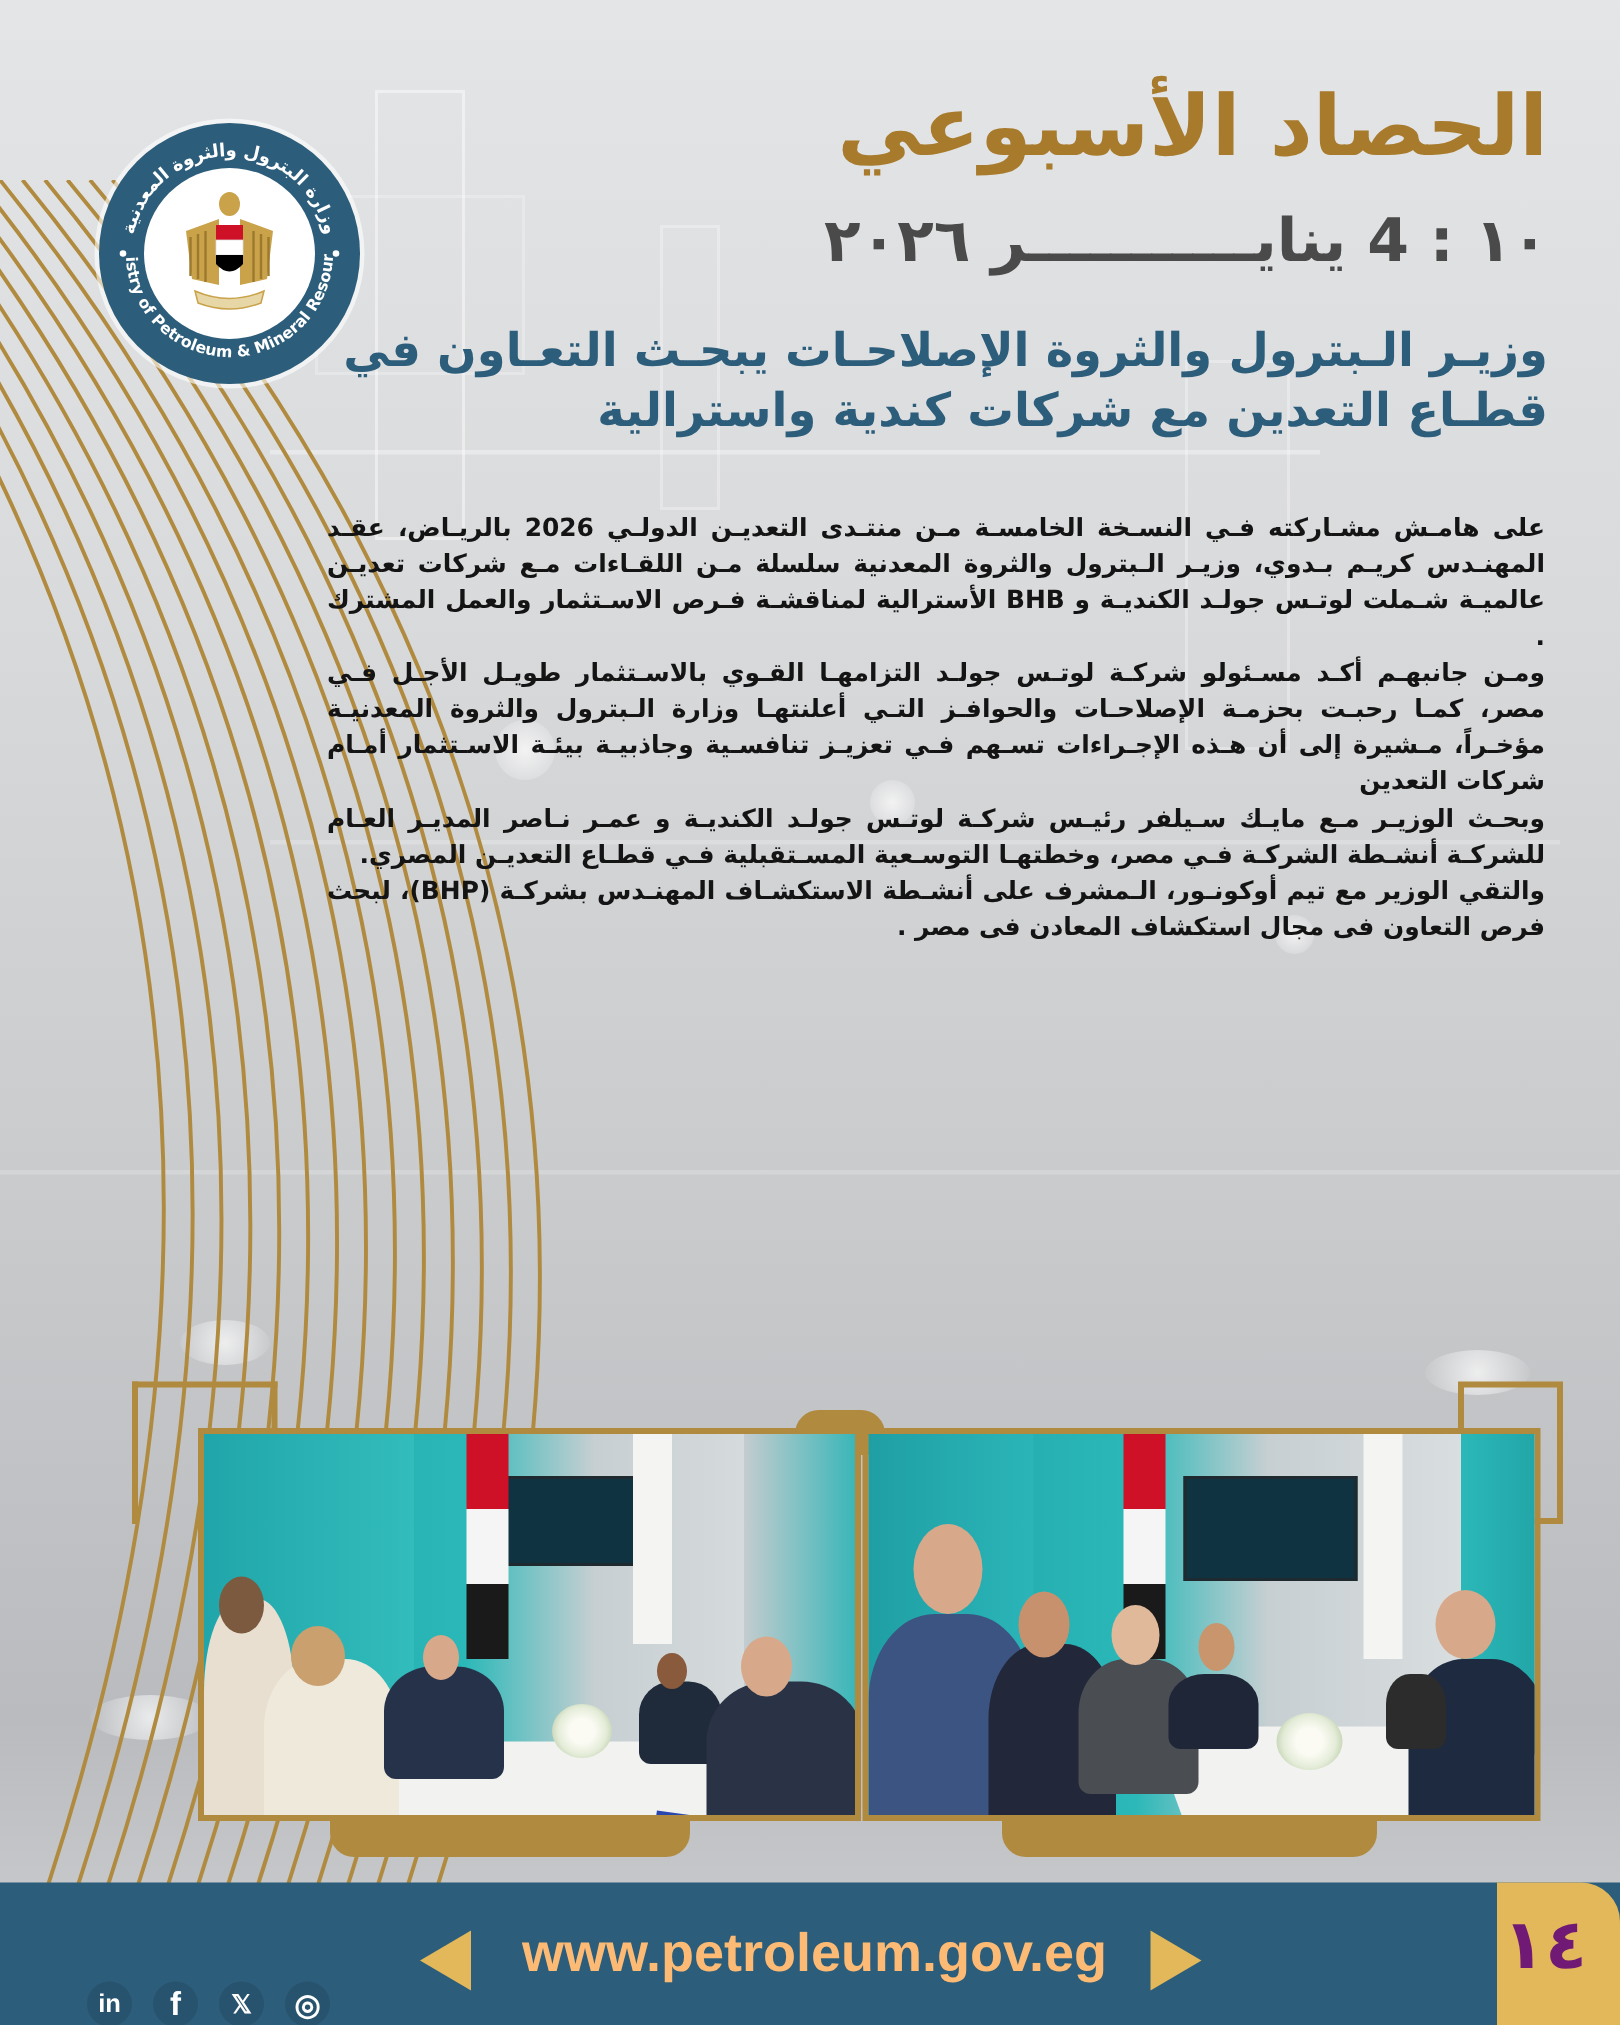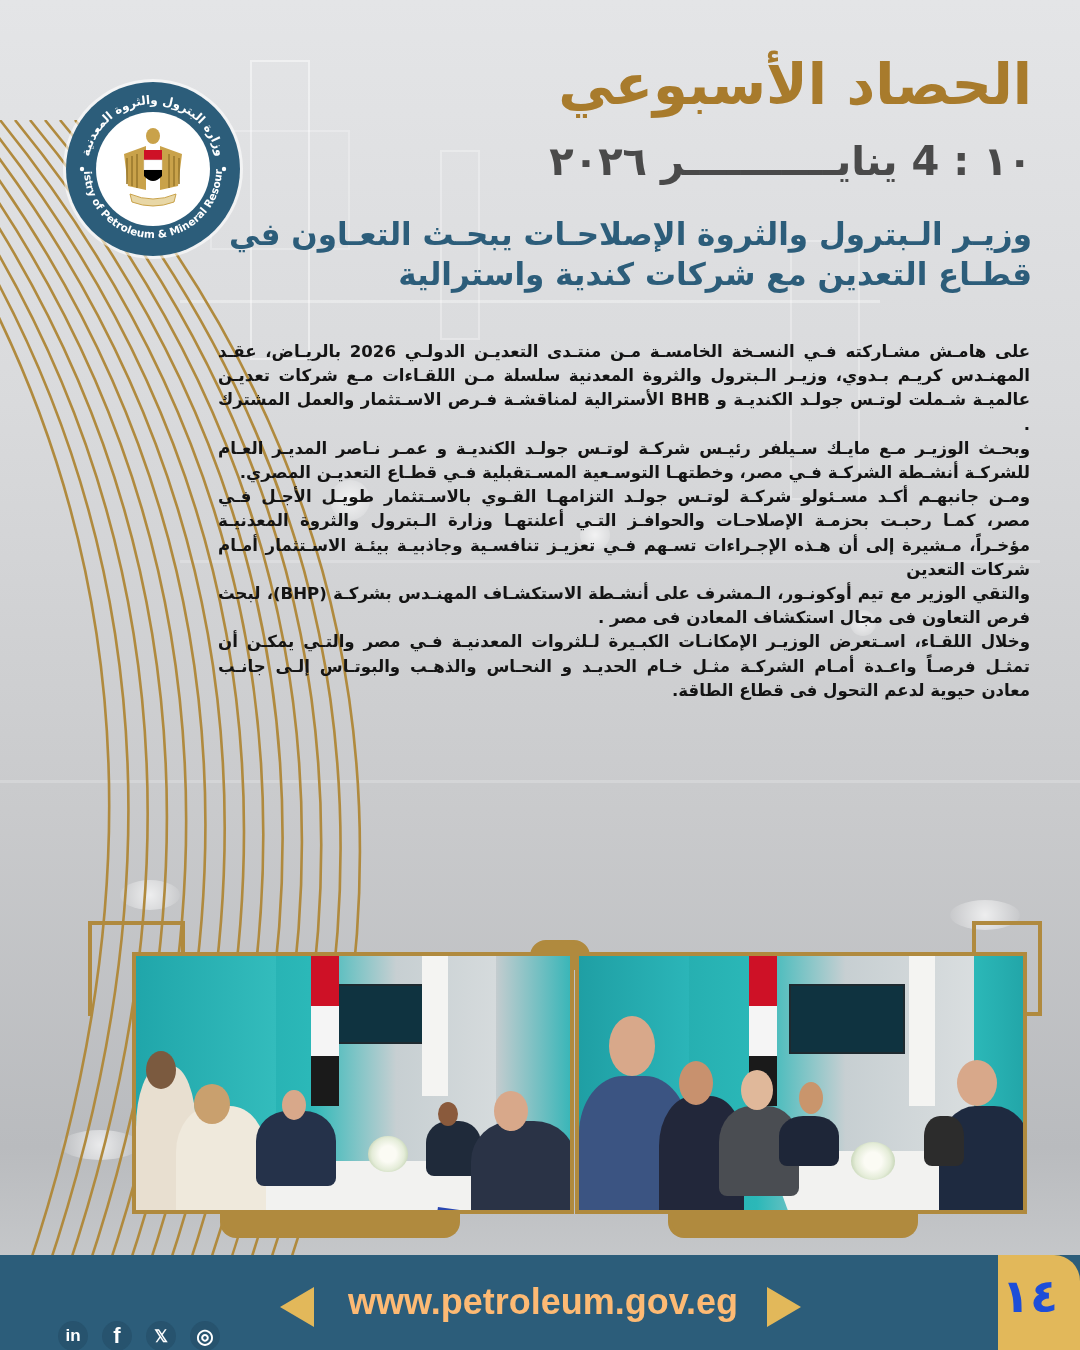--- a/index.html
+++ b/index.html
@@ -72,21 +72,21 @@
 
   
   .footer {
     position: absolute; left: 0; top: 1255px; width: 1080px; height: 95px; background: #2c5d7a;
   }
   .page-tab {
     position: absolute; right: 0; top: 0; width: 82px; height: 95px; background: #e2b85a;
     border-top-right-radius: 26px;
   }
   .page-num {
-    position: absolute; right: 22px; top: 14px; font-weight: bold; font-size: 46px; color: #1d4ed8;
+    position: absolute; right: 22px; top: 14px; font-weight: bold; font-size: 46px; color: #701a75;
   }
   .url {
     position: absolute; left: 348px; top: 12px; font-family: "Liberation Sans", sans-serif;
     font-weight: bold; font-size: 36px; color: #fdba74; line-height: 70px;
   }
   .arrow-left {
     position: absolute; left: 280px; top: 32px; width: 0; height: 0;
     border-top: 20px solid transparent; border-bottom: 20px solid transparent; border-right: 34px solid #e2b85a;
   }
   .arrow-right {
@@ -167,24 +167,23 @@
   </div>
 </div>
 
 <div class="header-title">الحصاد الأسبوعي</div>
 <div class="header-date">١٠ : 4 ينايـــــــــــر ٢٠٢٦</div>
 
 <div class="headline">وزيـر الـبترول والثروة الإصلاحـات يبحـث التعـاون في قطـاع التعدين مع شركات كندية واسترالية</div>
 
 <div class="body-text">
   <p>على هامـش مشـاركته فـي النسـخة الخامسـة مـن منتـدى التعديـن الدولـي 2026 بالريـاض، عقـد المهنـدس كريـم بـدوي، وزيـر الـبترول والثروة المعدنية سلسلة مـن اللقـاءات مـع شركات تعديـن عالميـة شـملت لوتـس جولـد الكنديـة و BHB الأسترالية لمناقشـة فـرص الاسـتثمار والعمل المشترك .</p>
+  <p>ومـن جانبهـم أكـد مسـئولو شركـة لوتـس جولـد التزامهـا القـوي بالاسـتثمار طويـل الأجـل فـي مصر، كمـا رحبـت بحزمـة الإصلاحـات والحوافـز التـي أعلنتهـا وزارة الـبترول والثروة المعدنيـة مؤخـراً، مـشيرة إلى أن هـذه الإجـراءات تسـهم فـي تعزيـز تنافسـية وجاذبيـة بيئـة الاسـتثمار أمـام شركات التعدين</p>
   <p>وبحـث الوزيـر مـع مايـك سـيلفر رئيـس شركـة لوتـس جولـد الكنديـة و عمـر نـاصر المديـر العـام للشركـة أنشـطة الشركـة فـي مصر، وخطتهـا التوسـعية المسـتقبلية فـي قطـاع التعديـن المصري.</p>
-  <p>ومـن جانبهـم أكـد مسـئولو شركـة لوتـس جولـد التزامهـا القـوي بالاسـتثمار طويـل الأجـل فـي مصر، كمـا رحبـت بحزمـة الإصلاحـات والحوافـز التـي أعلنتهـا وزارة الـبترول والثروة المعدنيـة مؤخـراً، مـشيرة إلى أن هـذه الإجـراءات تسـهم فـي تعزيـز تنافسـية وجاذبيـة بيئـة الاسـتثمار أمـام شركات التعدين</p>
   <p>والتقي الوزير مع تيم أوكونـور، الـمشرف على أنشـطة الاستكشـاف المهنـدس بشركـة (BHP)، لبحث فرص التعاون فى مجال استكشاف المعادن فى مصر .</p>
-  <p>وخلال اللقـاء، اسـتعرض الوزيـر الإمكانـات الكبـيرة لـلثروات المعدنيـة فـي مصر والتـي يمكـن أن تمثـل فرصـاً واعـدة أمـام الشركـة مثـل خـام الحديـد و النحـاس والذهـب والبوتـاس إلـى جانـب معادن حيوية لدعم التحول فى قطاع الطاقة.</p>
 </div>
 
 <div class="frame-deco" style="left:88px; top:921px; width:97px; height:95px; border-right-width:4px; border-bottom:none;"></div>
 <div class="frame-deco" style="left:220px; top:1200px; width:240px; height:38px; border-top:none; border-radius:0 0 16px 16px; background:#b08a3e;"></div>
 <div class="frame-deco" style="left:972px; top:921px; width:70px; height:95px;"></div>
 <div class="frame-deco" style="left:668px; top:1200px; width:250px; height:38px; border-top:none; border-radius:0 0 16px 16px; background:#b08a3e;"></div>
 <div class="frame-deco" style="left:530px; top:940px; width:60px; height:30px; border-radius:16px 16px 0 0; background:#b08a3e;"></div>
 
 <div class="photo" style="left:132px; top:952px; width:442px; height:262px;">
   <div class="wall" style="left:0; width:140px; background:linear-gradient(90deg,#20a6aa,#33bcbc);"></div>

